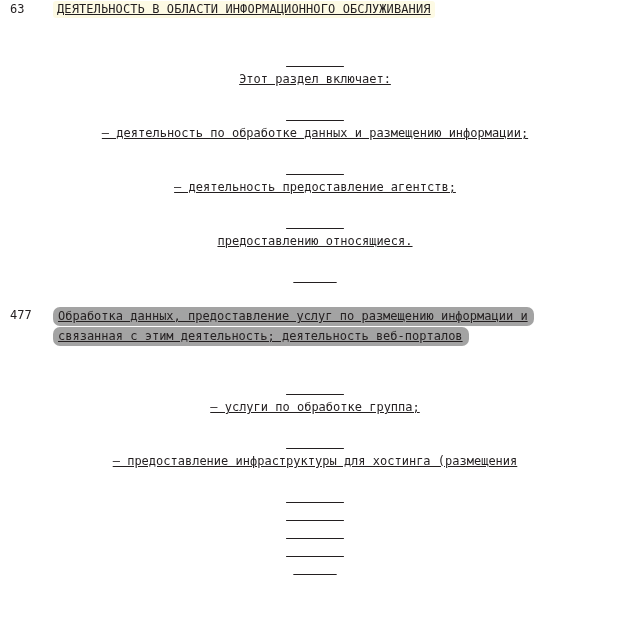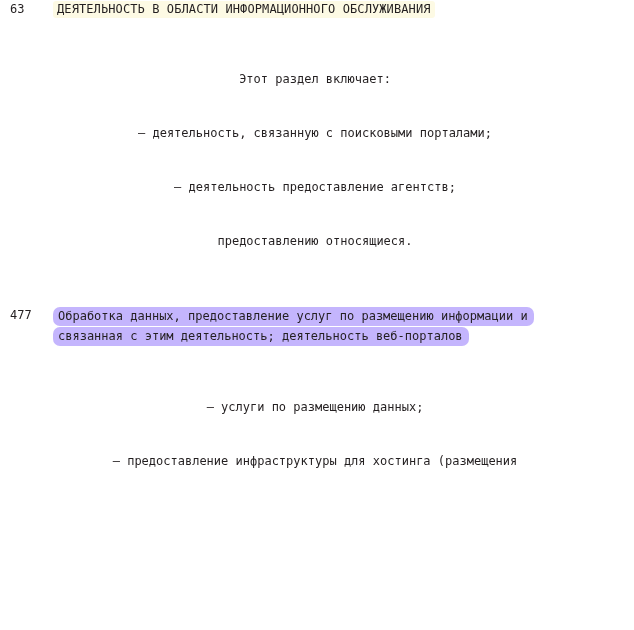--- a/index.html
+++ b/index.html
@@ -37,38 +37,39 @@
     font-family: "DejaVu Sans Mono", "Liberation Mono", monospace;
     font-size: 12px;
     color: #231f20;
     line-height: 18px;
     white-space: nowrap;
   }
   .body-col {
     flex: 1 1 auto;
     padding-right: 10px;
     box-sizing: border-box;
+    text-decoration: underline;
   }
 
   
   .title-line {
     line-height: 18px;
     font-size: 12px;
     letter-spacing: 0.1px;
   }
   .hl-title {
     background: #fdfae4;
     border-radius: 3px;
     padding: 1px 4px 2px 4px;
     display: inline;
     box-decoration-break: clone;
     -webkit-box-decoration-break: clone;
   }
   .hl-block {
-    background: #c4b5fd;
+    background: #a3a3a3;
     border-radius: 7px;
     display: inline;
     padding: 2px 6px 3px 5px;
     box-decoration-break: clone;
     -webkit-box-decoration-break: clone;
     line-height: 20px;
     text-align: center;
   }
   .title-multiline {
     line-height: 20px;
@@ -105,21 +106,21 @@
     </div>
   </div>
 
   <div class="spacer-md"></div>
 
   <div class="entry">
     <div class="code-col"></div>
     <div class="body-col">
       <div class="desc">
         <span class="ln">Этот раздел включает:</span>
-        <span class="ln">– деятельность, связанную с поисковыми порталами;</span>
+        <span class="ln">– деятельность по обработке данных и размещению информации;</span>
         <span class="ln">– деятельность предоставление агентств;</span>
         <span class="ln">предоставлению относящиеся.</span>
       </div>
     </div>
   </div>
 
   <div class="spacer-lg"></div>
 
   <div class="entry">
     <div class="code-col">477</div>
@@ -129,21 +130,21 @@
       </div>
     </div>
   </div>
 
   <div class="spacer-md"></div>
 
   <div class="entry">
     <div class="code-col"></div>
     <div class="body-col">
       <div class="desc">
-        <span class="ln">– услуги по размещению данных;</span>
+        <span class="ln">– услуги по обработке группа;</span>
         <span class="ln">– предоставление инфраструктуры для хостинга (размещения</span>
         
         
         
         
       </div>
     </div>
   </div>
 
 </div>

